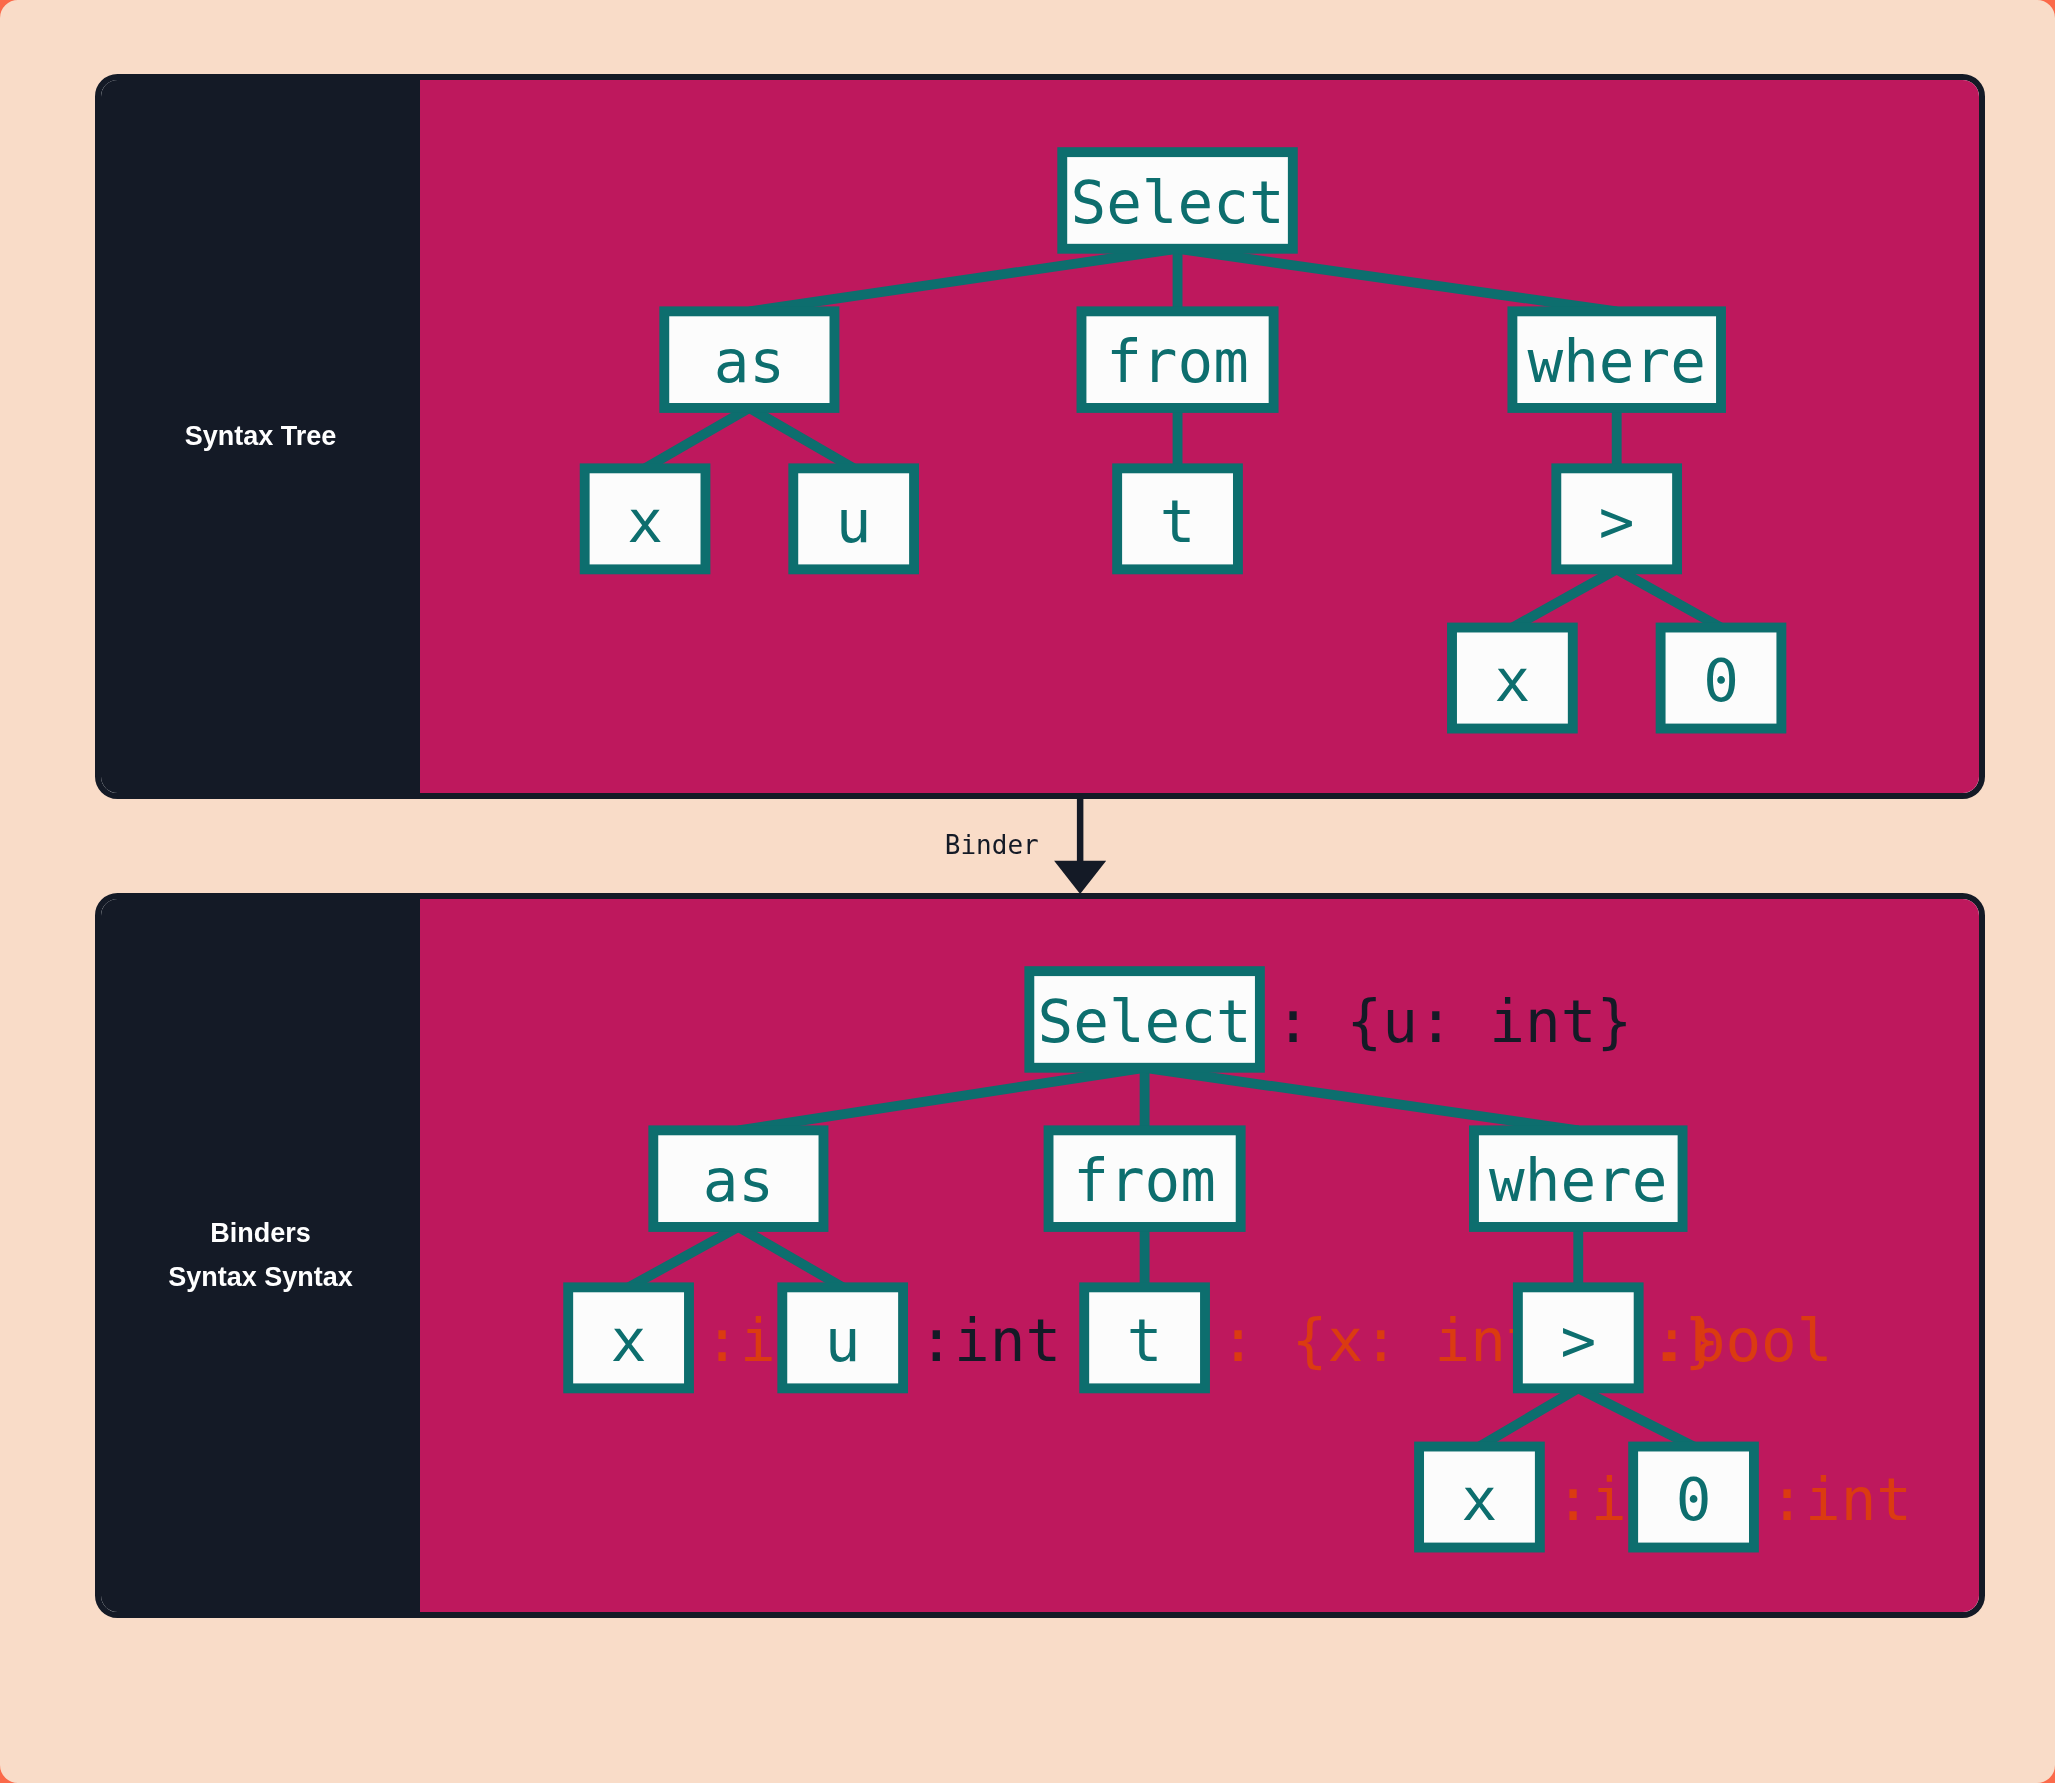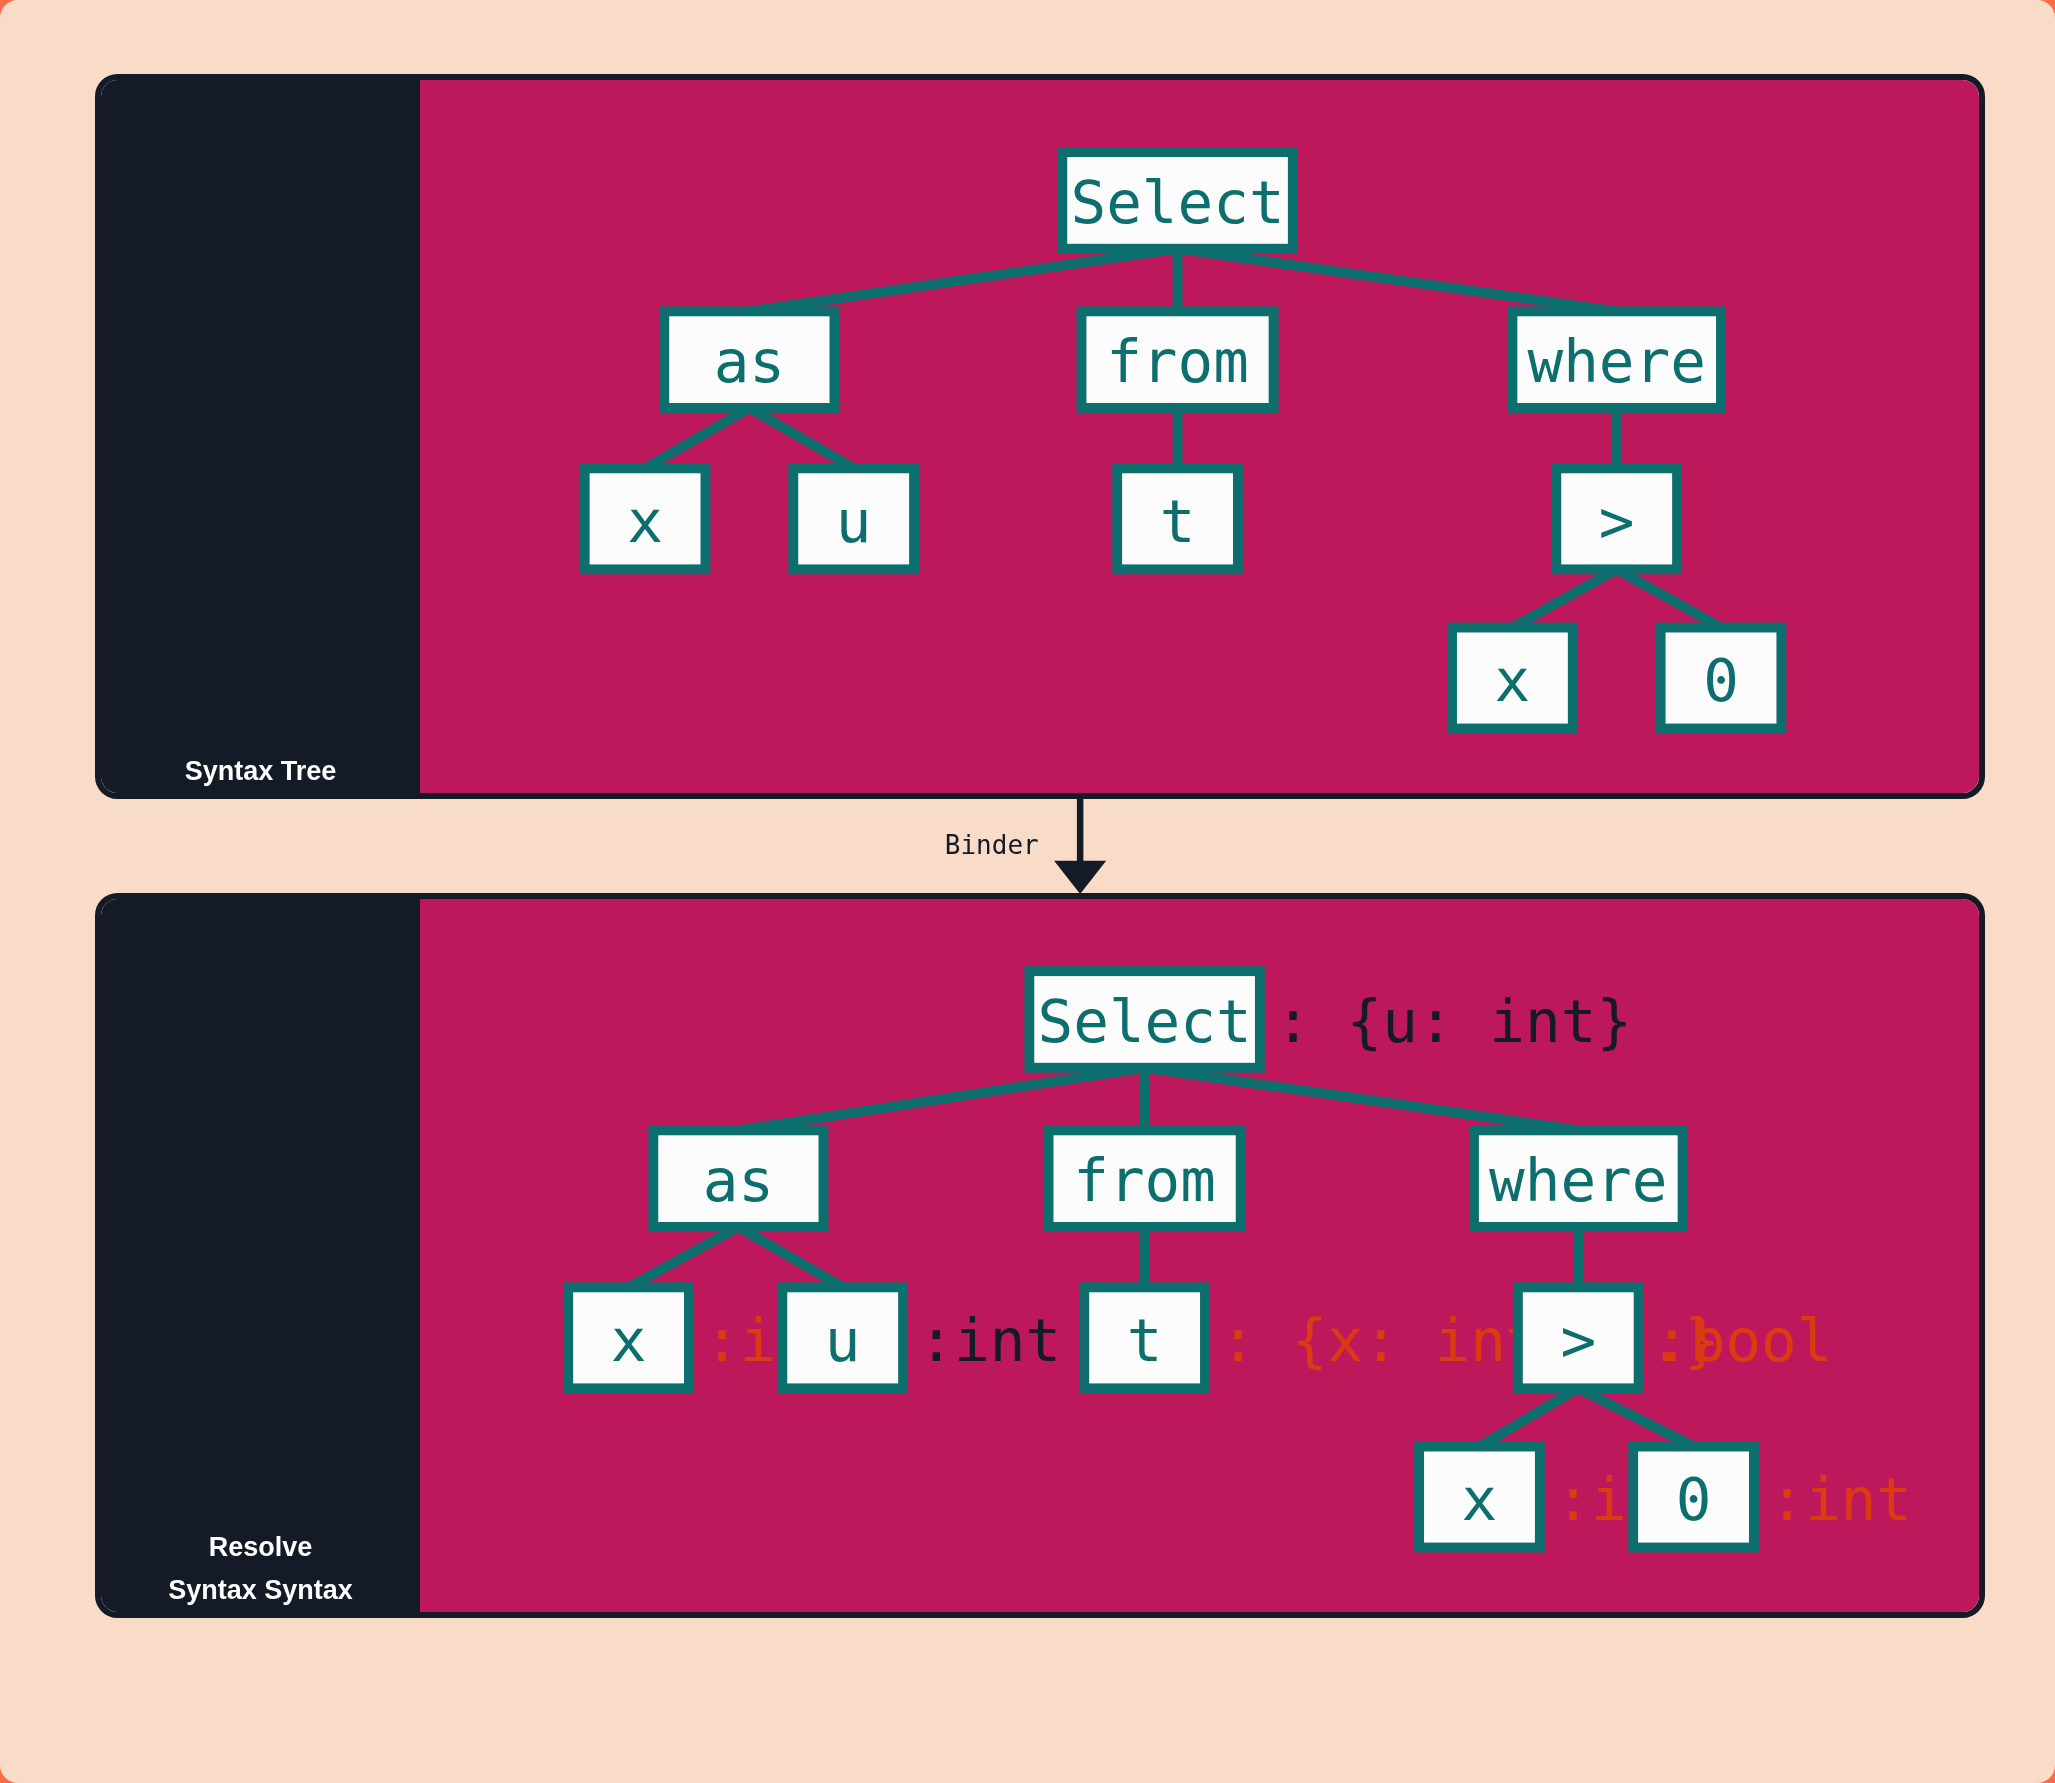--- a/index.html
+++ b/index.html
@@ -39,21 +39,21 @@
     overflow:hidden;
     display:flex;
   }
   #panel-top{ left:89px; top:68px; width:1890px; height:725px; }
   #panel-bottom{ left:89px; top:887px; width:1890px; height:725px; }
 
   .panel-label{
     width:319px;flex:0 0 319px;
     background:#141A26;
     color:#FFFFFF;
-    display:flex;align-items:flex-end;justify-content:center;
+    display:flex;align-items:center;justify-content:center;
     text-align:center;
     font-size:27px;font-weight:700;line-height:1.6;
   }
   .panel-canvas{flex:1 1 auto;position:relative;background:#be185d;}
   .panel-canvas svg{position:absolute;left:0;top:0;width:100%;height:100%;}
 
   
   .node-box{fill:#FCFCFC;stroke:#0D6E6E;stroke-width:9;}
   .node-label{
     font-family:"DejaVu Sans Mono","Liberation Mono",monospace;
@@ -143,21 +143,21 @@
     <svg viewBox="0 0 3195 160" preserveAspectRatio="none">
       <line x1="1640" y1="0" x2="1640" y2="112" stroke="#141A26" stroke-width="11"></line>
       <polygon points="1640,160 1596,104 1684,104" fill="#141A26"></polygon>
       <text class="binder-text" x="1570" y="78">Binder</text>
     </svg>
   </div>
 
   <section class="panel" id="panel-bottom">
     <div class="panel-label">
       <div>
-        <div>Resolve</div>
+        <div>Binders</div>
         <div>Syntax Syntax</div>
       </div>
     </div>
     <div class="panel-canvas">
       <svg id="svg-tree-1" viewBox="0 0 1420 600" preserveAspectRatio="xMidYMid meet">
           <line x1="660" y1="129" x2="290" y2="186" class="edge"></line>
           <line x1="660" y1="129" x2="660" y2="186" class="edge"></line>
           <line x1="660" y1="129" x2="1055" y2="186" class="edge"></line>
           <line x1="290" y1="274" x2="190" y2="329" class="edge"></line>
           <line x1="290" y1="274" x2="385" y2="329" class="edge"></line>

